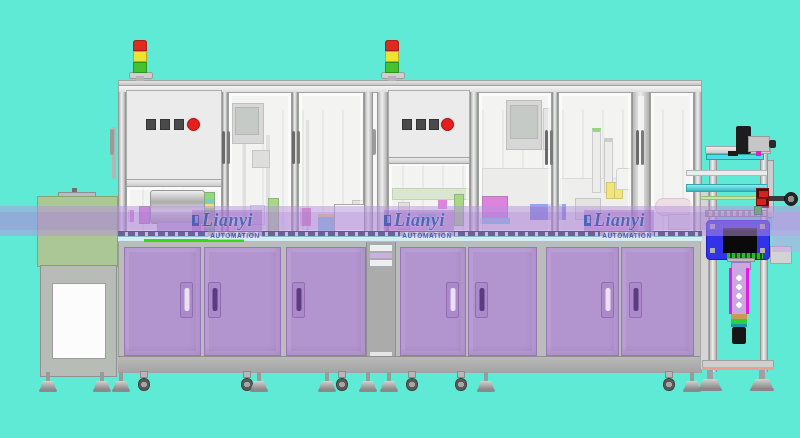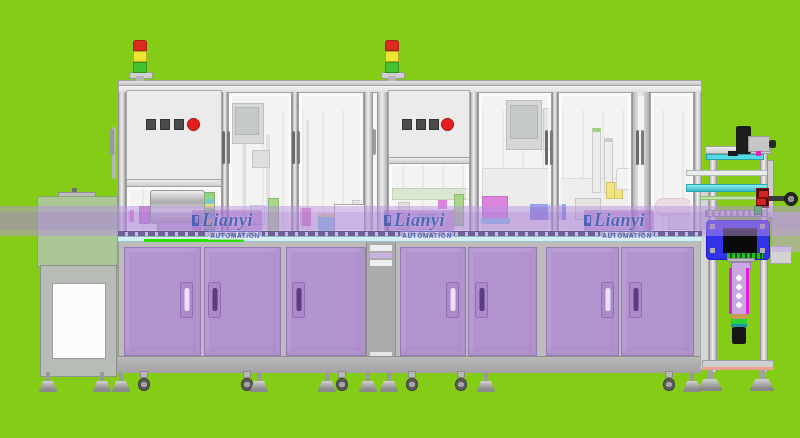--- a/index.html
+++ b/index.html
@@ -1,16 +1,16 @@
 <!DOCTYPE html>
 <html style="--cabinet-purple: #b294cf; --conveyor-band: #b892dd; --feeder-green: #abc795; --frame-gray: #d6d6d6; --blue-fixture: #3232e8; --emergency-red: #e61e1e; --tower-red: #dd2b20; --tower-yellow: #eee332; --tower-green: #44c32e; --watermark-blue: #3c59b0; --accent-magenta: #d23ad2; --accent-cyan: #52dce2; --accent-lime: #2ee00a;"><head>
 <meta charset="utf-8">
 <style>
   html,body{margin:0;padding:0;background:#ffffff;}
-  #canvas{position:relative;width:800px;height:438px;background:#84cc16;overflow:hidden;
+  #canvas{position:relative;width:800px;height:438px;background:#5eead4;overflow:hidden;
           font-family:"Liberation Sans",sans-serif;}
   .a{position:absolute;}
   
   .col{background:linear-gradient(90deg,#b8b8b8,#efefef 45%,#b0b0b0);border-left:1px solid #969696;border-right:1px solid #969696;box-sizing:border-box;}
   .hbar{background:linear-gradient(180deg,#ececec,#cdcdcd);border:1px solid #a3a3a3;box-sizing:border-box;}
   .glass{border:1px solid #9fa19f;background:rgba(238,240,238,.40);box-shadow:inset 0 0 0 3px rgba(253,253,253,.6);box-sizing:border-box;}
   .panel{background:#ebebeb;border:1px solid #adadad;box-sizing:border-box;}
   .sqbtn{width:8px;height:9px;background:#4a4a4a;border:1px solid #333;}
   .estop{width:11px;height:11px;border-radius:50%;background:var(--emergency-red,#e61e1e);border:1px solid #991010;box-shadow:0 0 0 1px #d8d8d8;}
   .towerseg{width:14px;height:11px;border:1px solid rgba(0,0,0,.25);box-sizing:border-box;}

